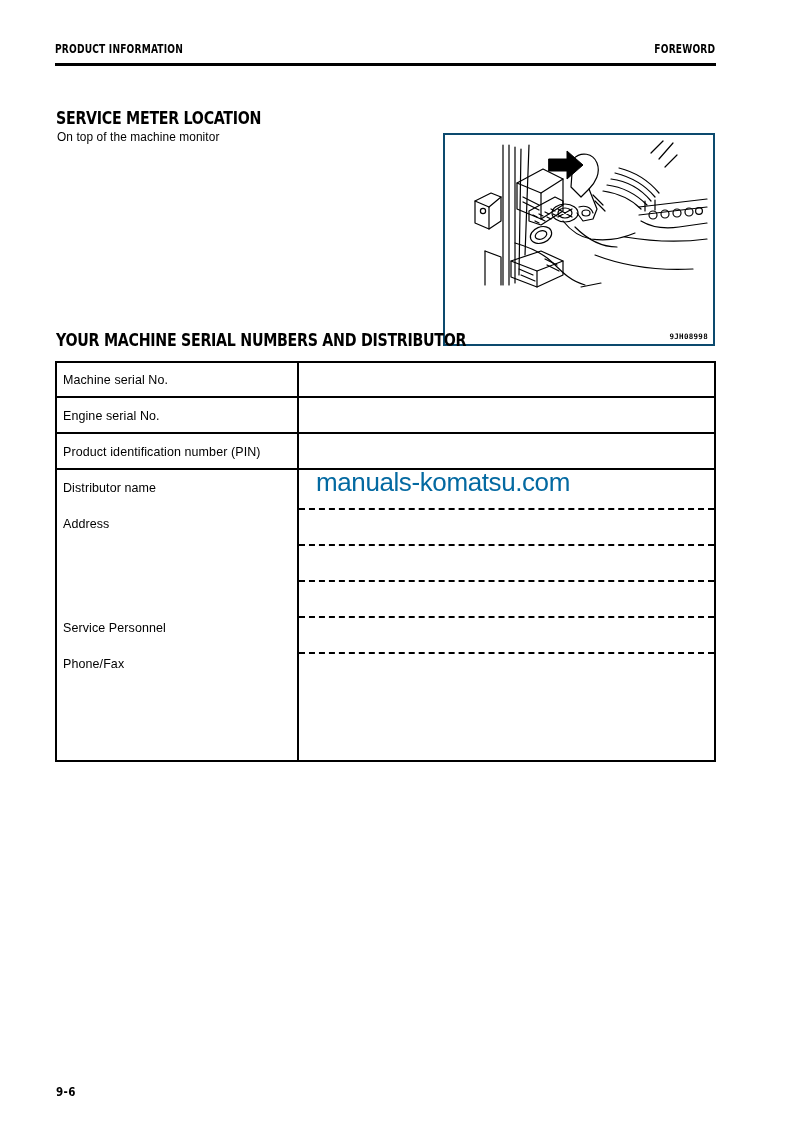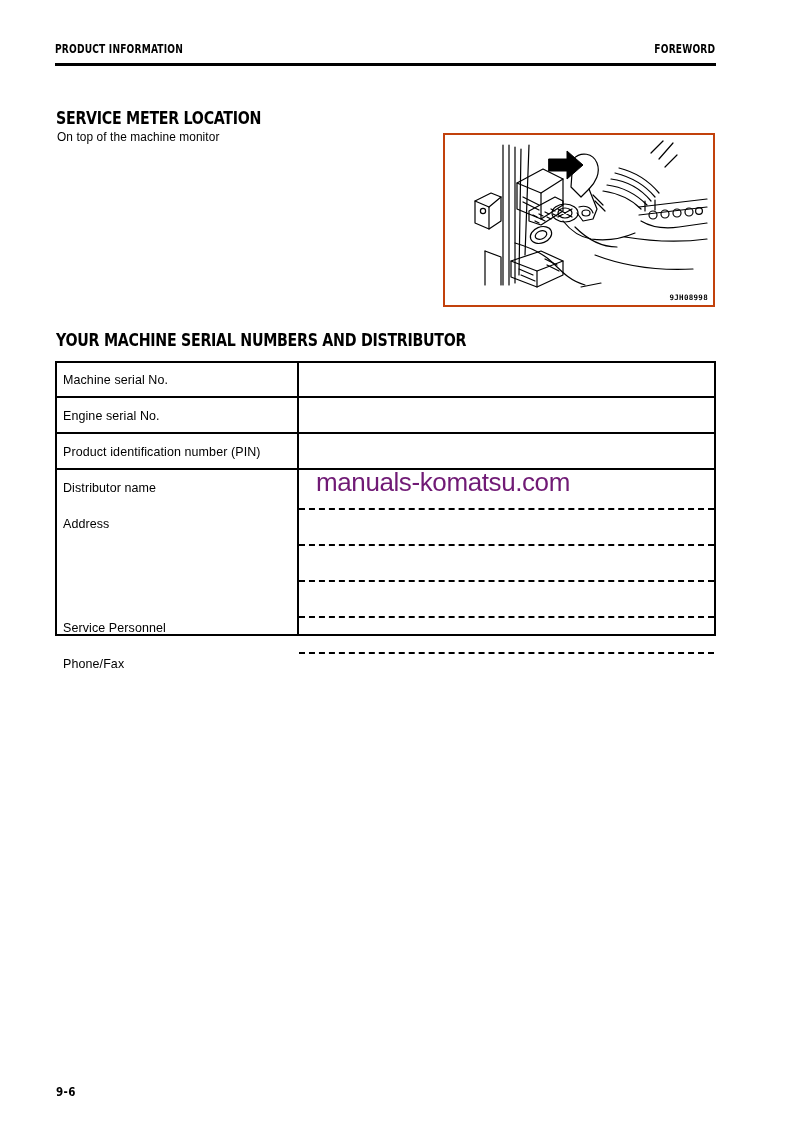--- a/index.html
+++ b/index.html
@@ -77,22 +77,22 @@
     transform: scaleX(0.95);
     transform-origin: left center;
   }
 
   
   .figure {
     position: absolute;
     left: 443px;
     top: 133px;
     width: 272px;
-    height: 174px;
-    border: 2px solid #c2410c;
+    height: 213px;
+    border: 2px solid #0c4a6e;
     background: #fff;
     box-sizing: border-box;
     overflow: hidden;
   }
   .figure svg { display: block; }
   .figure-caption {
     position: absolute;
     right: 5px;
     bottom: 3px;
     font-size: 7.5px;
@@ -101,21 +101,21 @@
     font-family: "DejaVu Sans Mono", "Liberation Mono", monospace;
     white-space: nowrap;
   }
 
   
   .table {
     position: absolute;
     left: 55px;
     top: 361px;
     width: 661px;
-    height: 275px;
+    height: 401px;
     box-sizing: border-box;
     border: 2px solid #000;
   }
   .col-divider {
     position: absolute;
     left: 240px;
     top: 0;
     bottom: 0;
     width: 2px;
     background: #000;
@@ -144,21 +144,21 @@
     border-top: 2px dashed #000;
   }
 
   
   .watermark {
     position: absolute;
     left: 316px;
     top: 467px;
     font-size: 26px;
     letter-spacing: -0.4px;
-    color: #701a75;
+    color: #0369a1;
     white-space: nowrap;
     font-family: "Liberation Sans", sans-serif;
   }
 
   
   .footer {
     position: absolute;
     left: 56px;
     top: 1085px;
     font-size: 11.5px;

